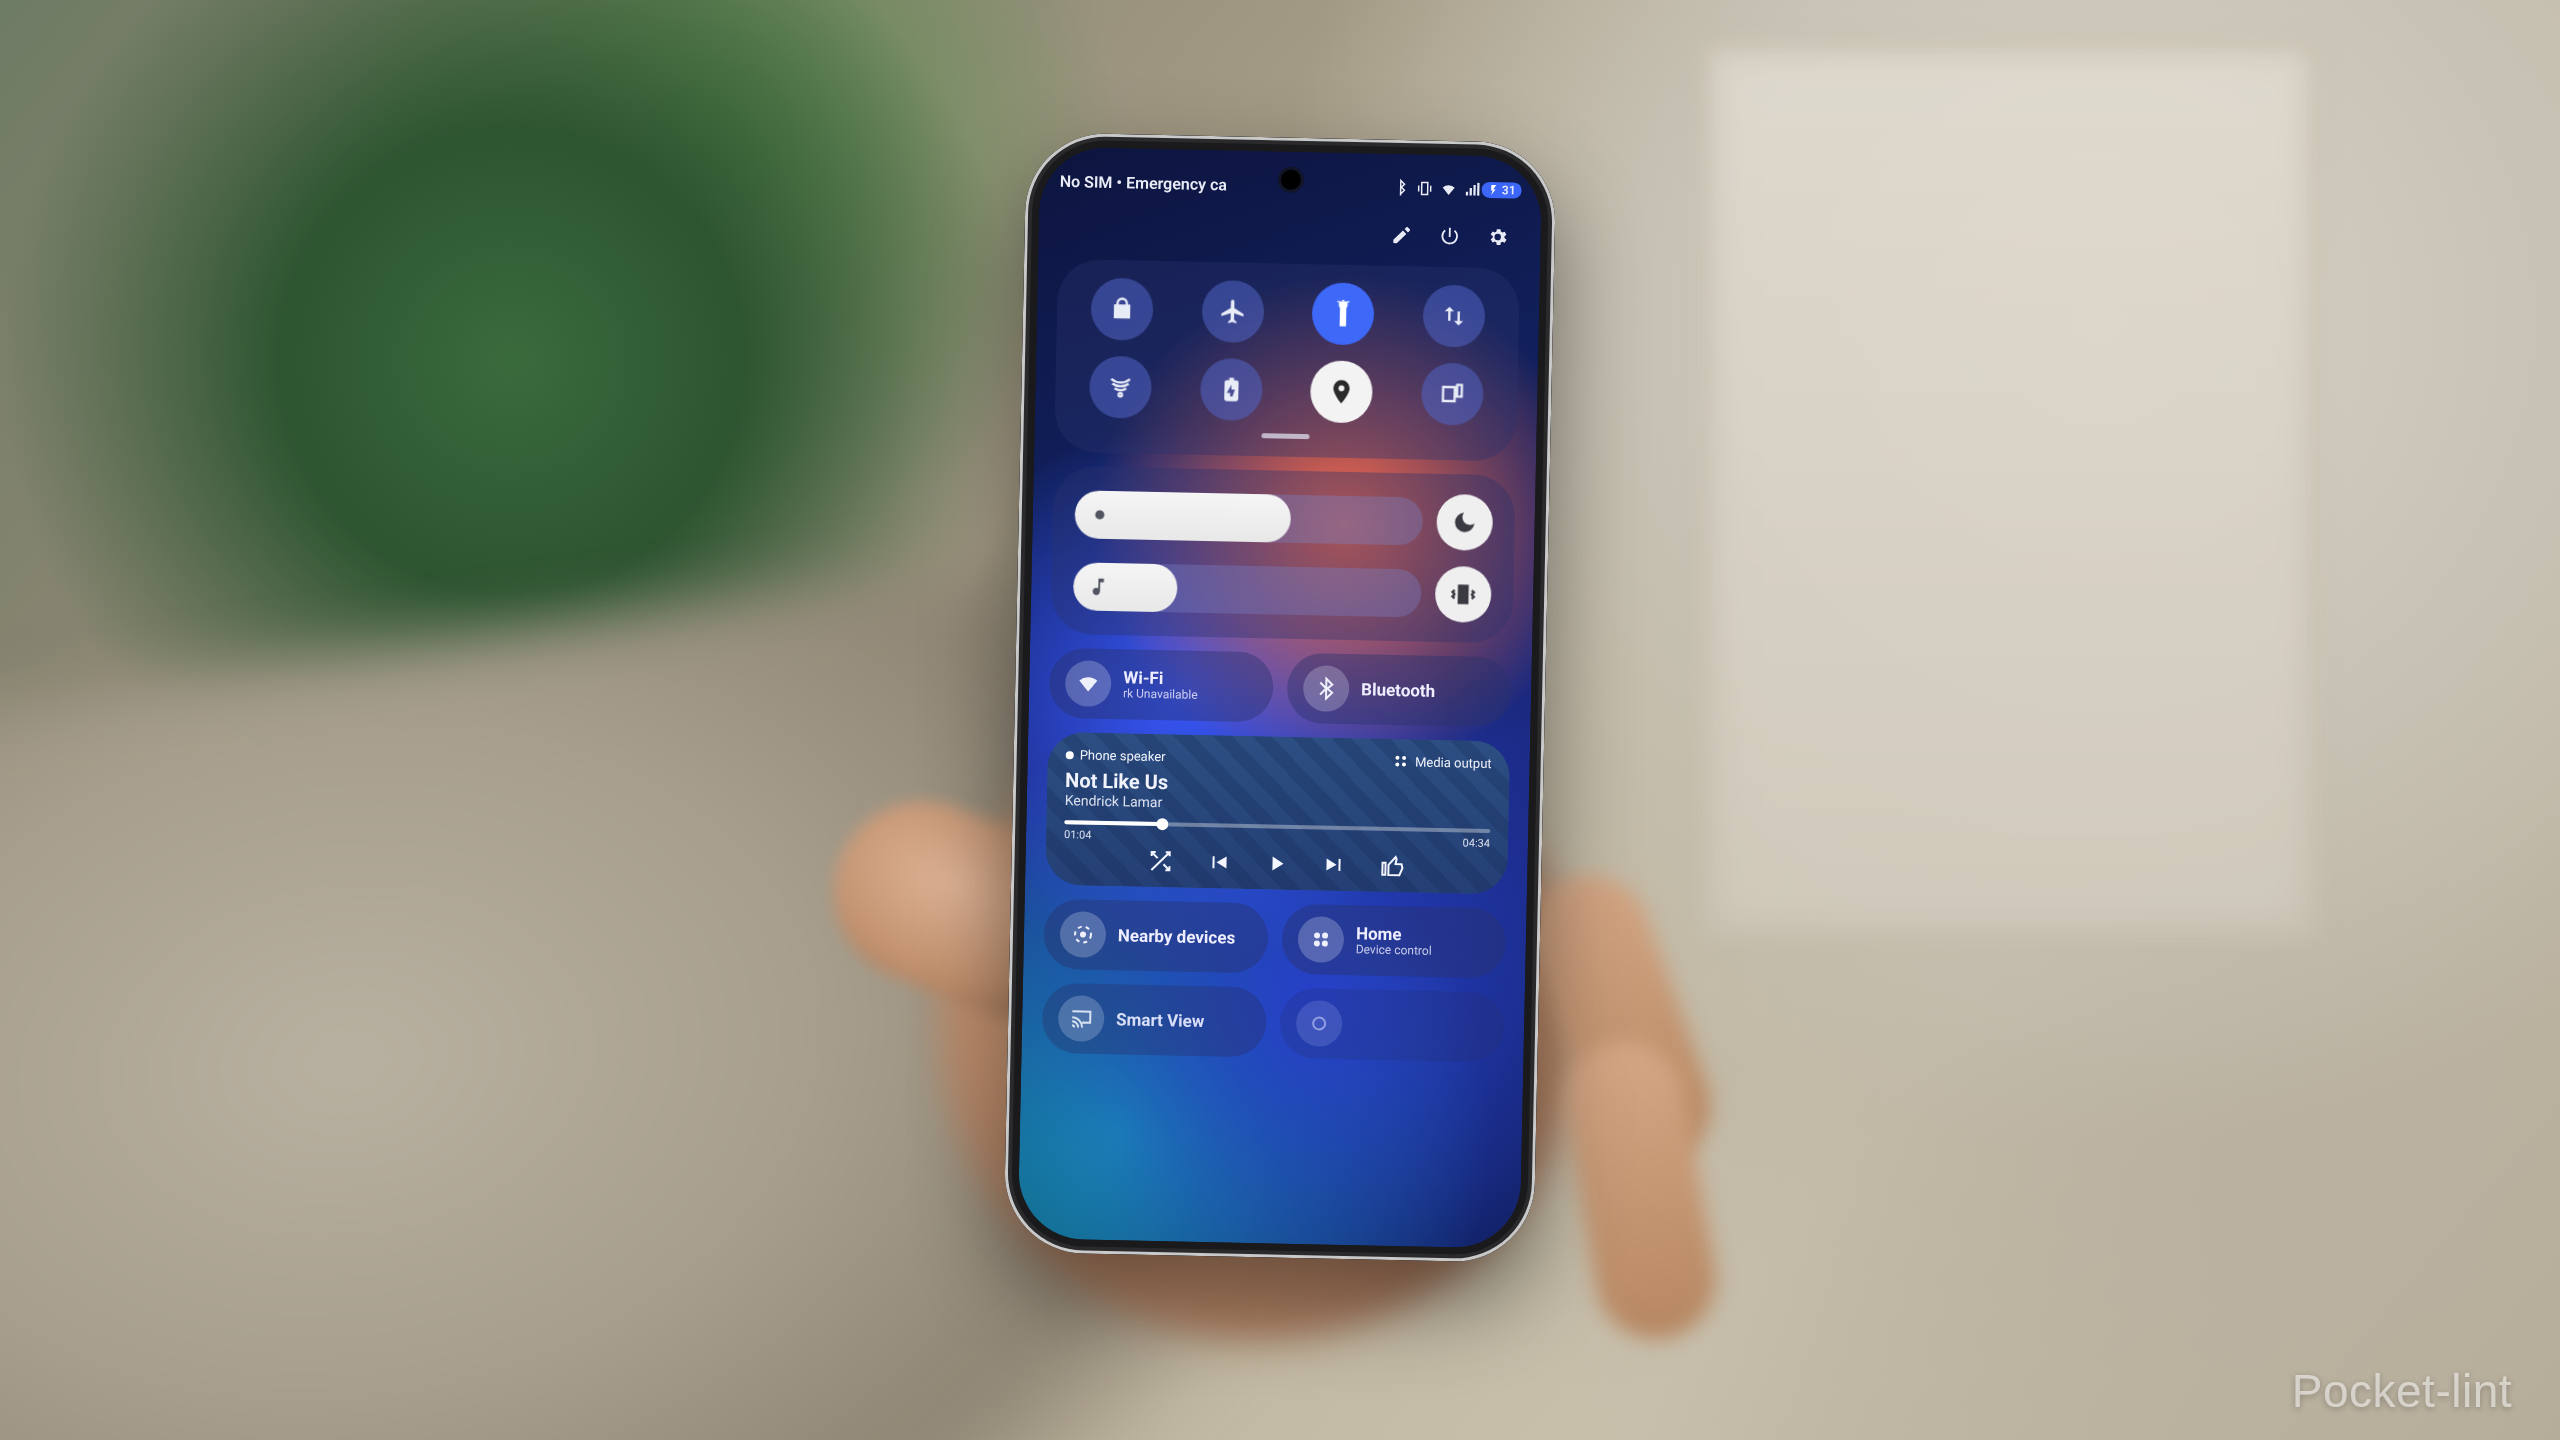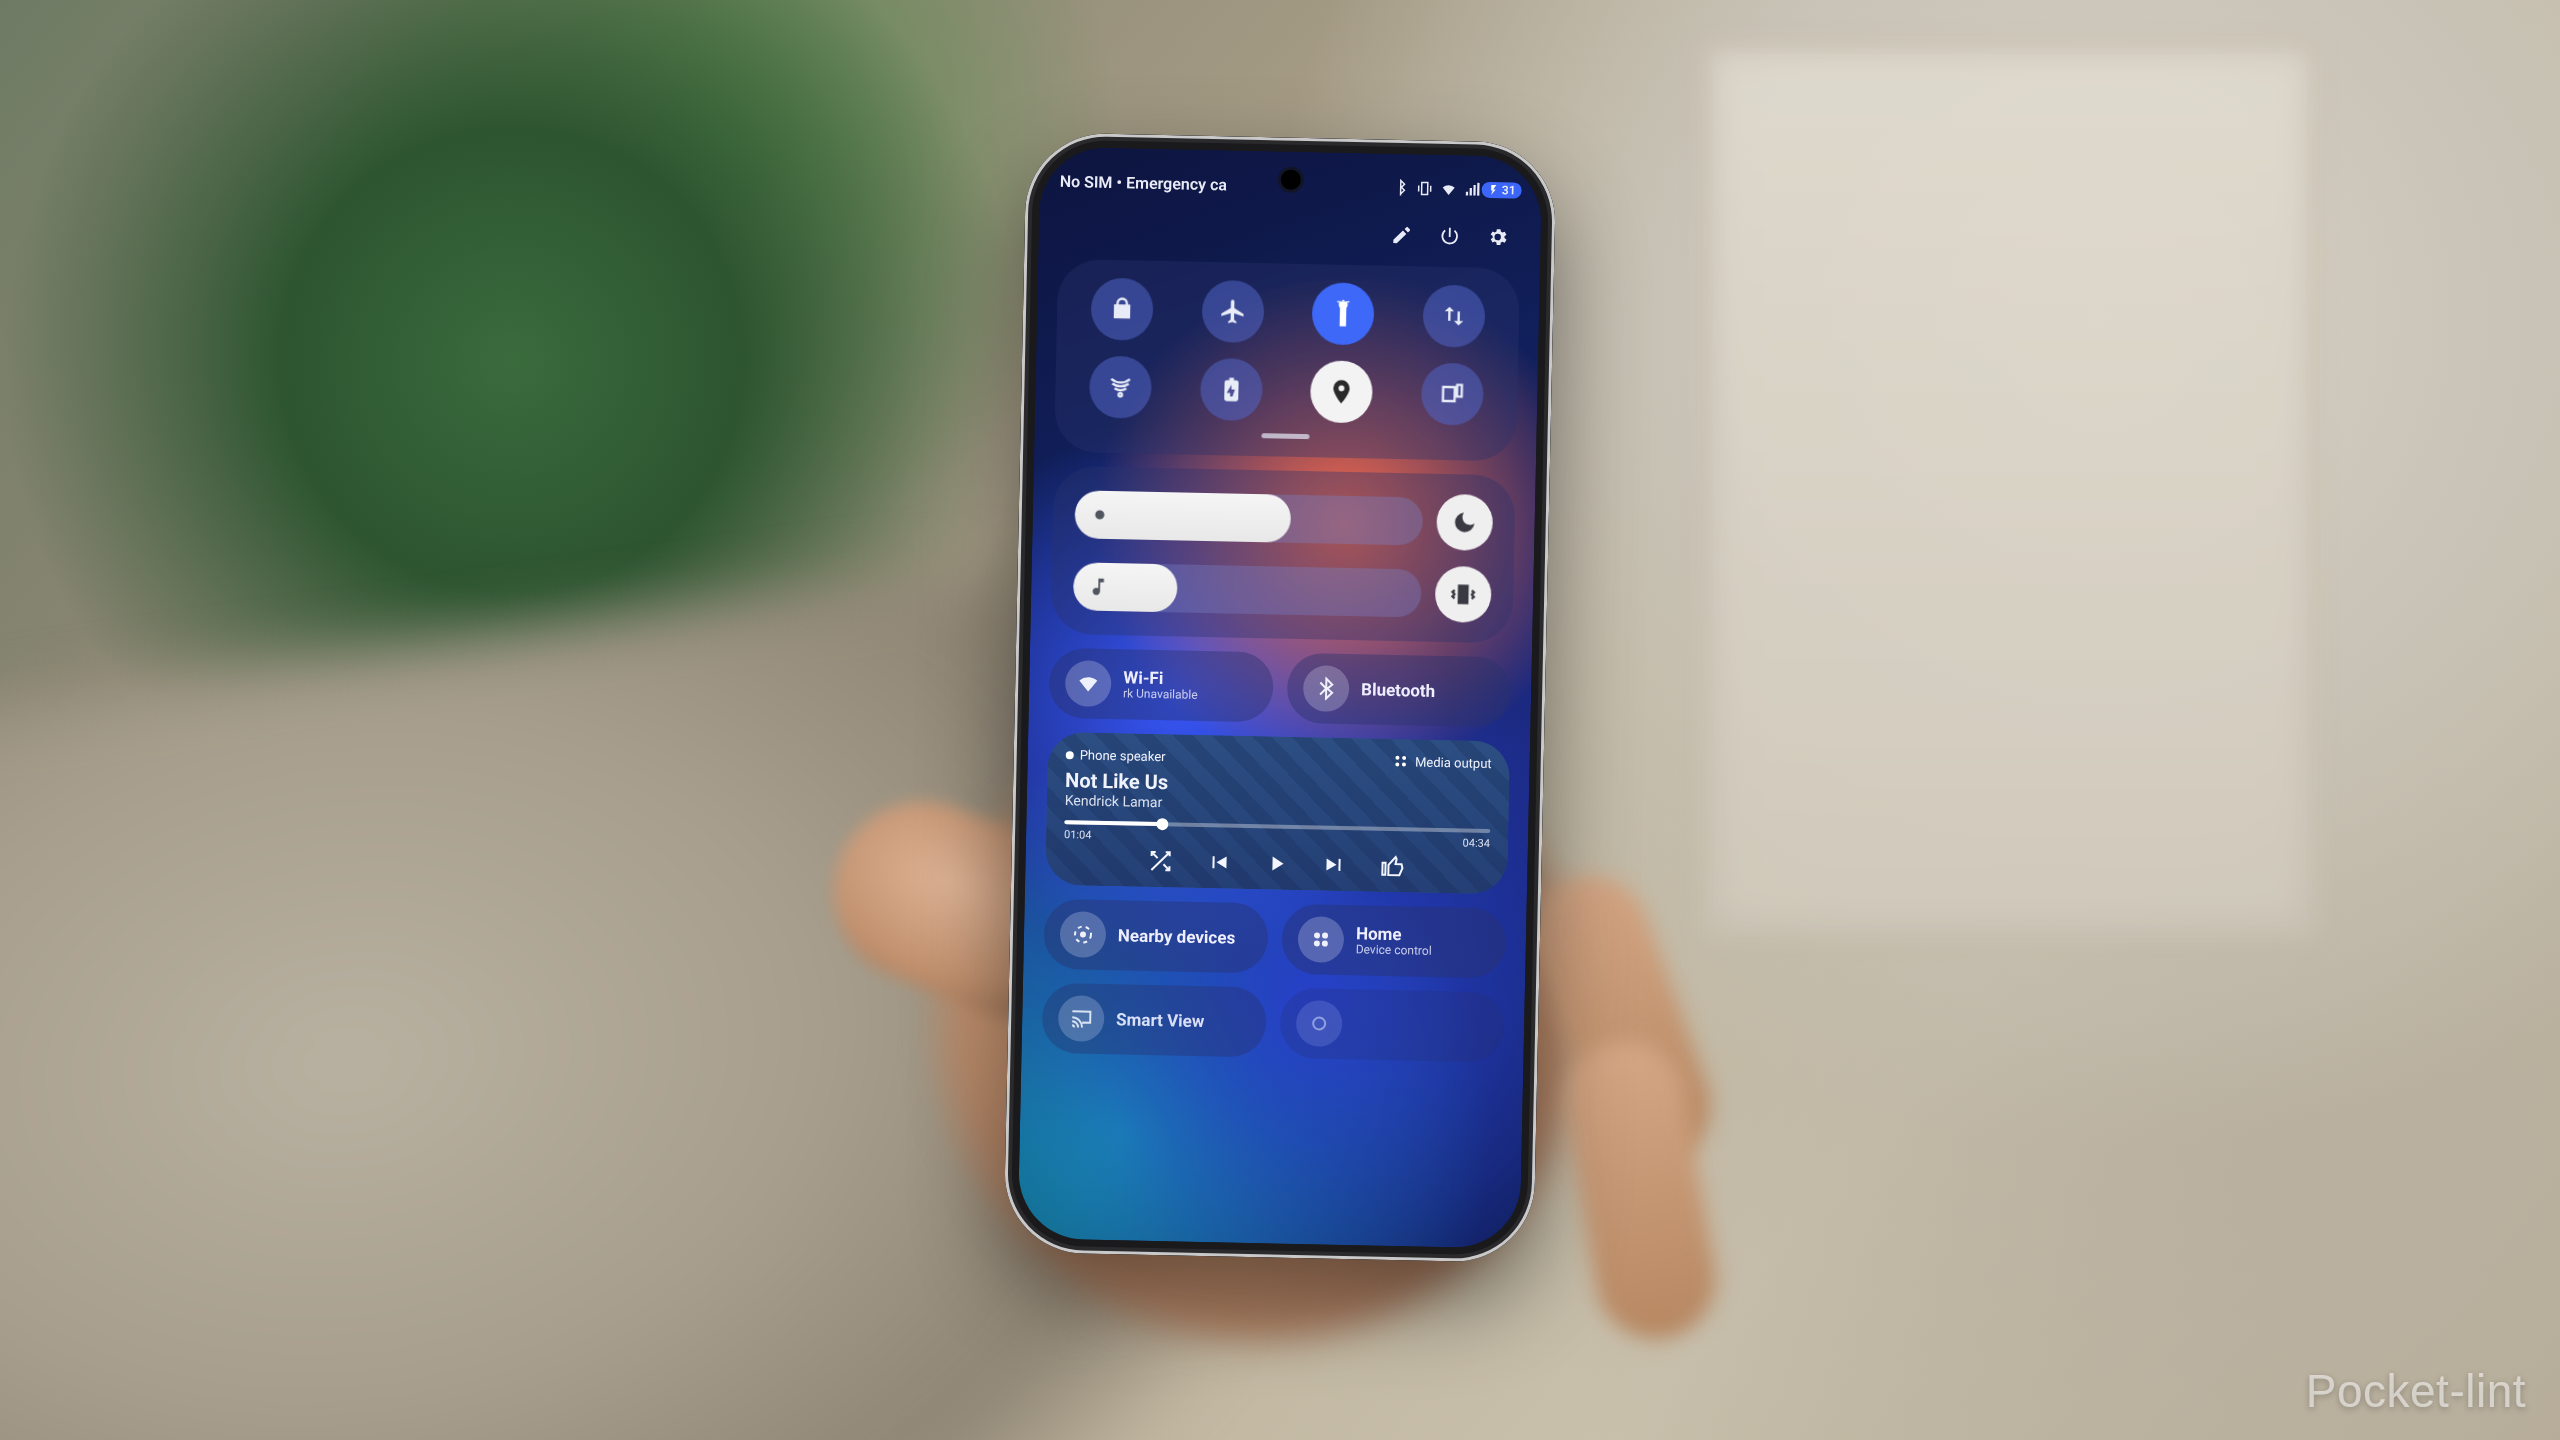--- a/index.html
+++ b/index.html
@@ -161,21 +161,21 @@
   .prog .thumbd { position:absolute; top:50%; width:12px;height:12px;border-radius:50%;background:#fff; transform:translate(-50%,-50%);}
   .times { display:flex; justify-content:space-between; font-size:11px; opacity:.9; }
   .controls { display:flex; justify-content:center; align-items:center; gap:34px; margin-top:6px; }
   .controls svg { width:24px; height:24px; fill:#f3f6ff; }
 
   
   .brow { display:flex; gap:14px; }
   .brow2 { display:flex; gap:14px; opacity:.9; }
 
   .watermark {
-    position:absolute; right:34px; bottom:22px;
+    position:absolute; right:48px; bottom:22px;
     font-size:46px; font-weight:500; letter-spacing:.5px;
     color:rgba(255,255,255,.55);
     font-family: "Segoe UI", Arial, sans-serif;
     text-shadow:0 2px 6px rgba(0,0,0,.25);
   }
 </style>
 </head>
 <body>
 
 <div class="couch"></div>

